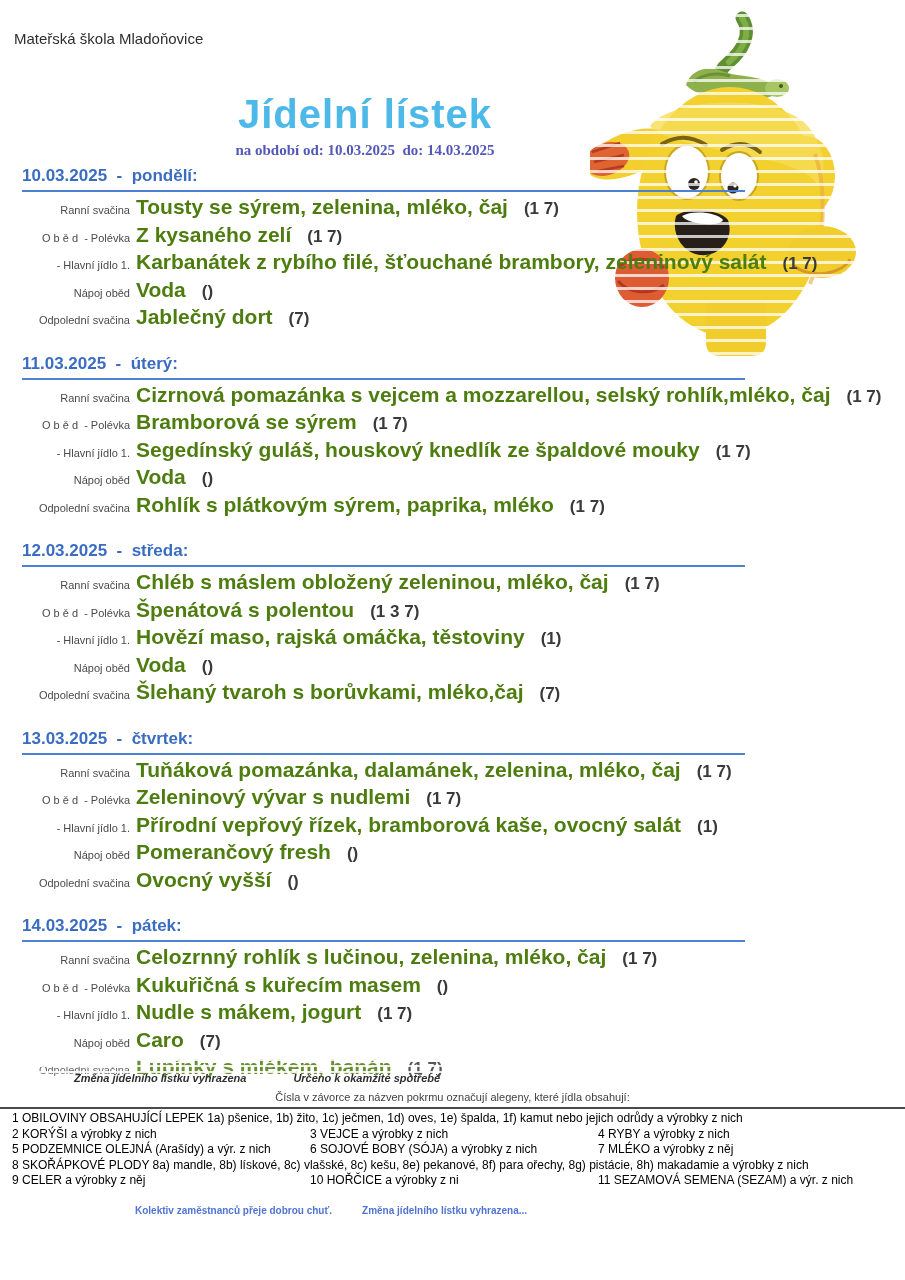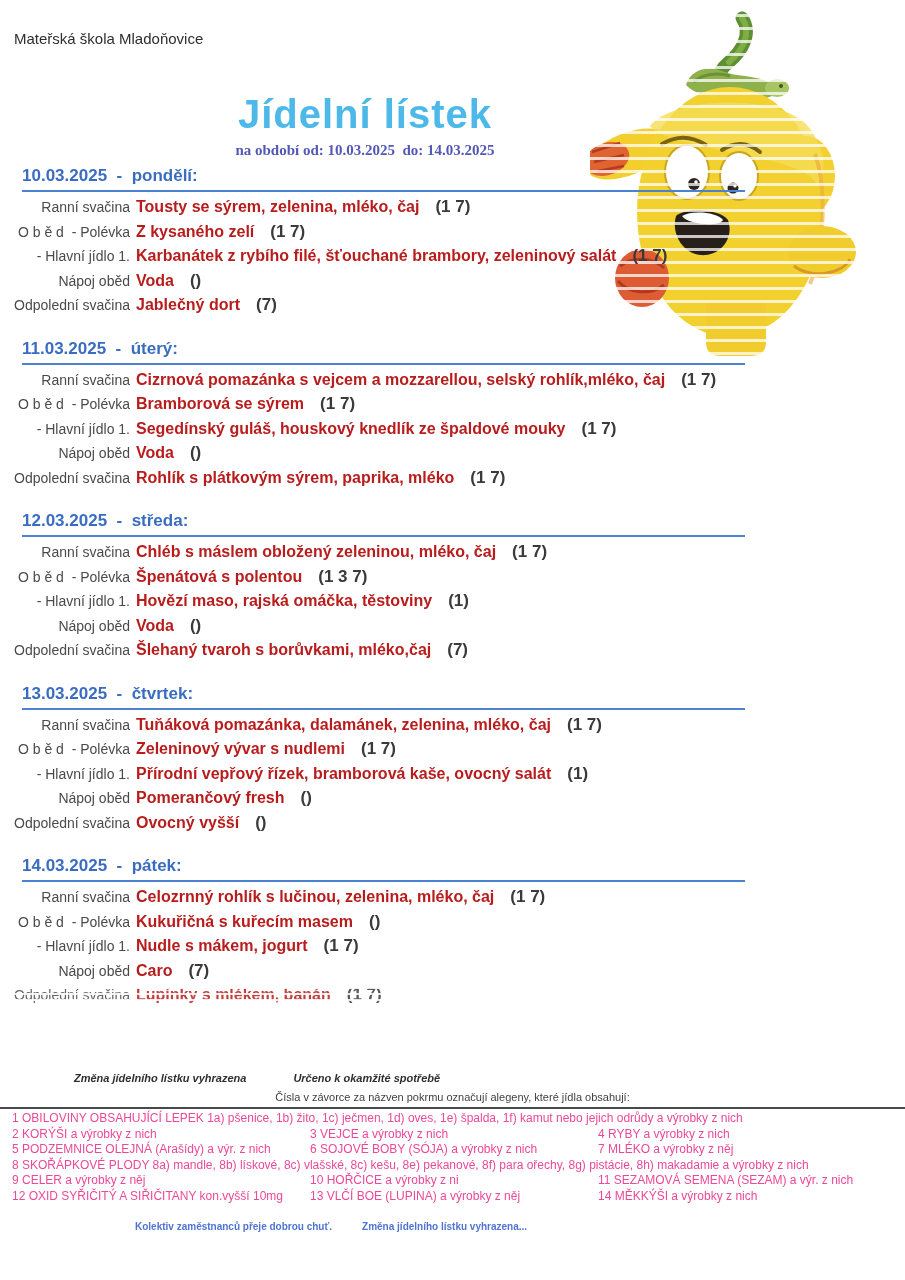--- a/index.html
+++ b/index.html
@@ -26,43 +26,43 @@
   .days { position:absolute; top:166px; left:0; width:905px; z-index:2; }
   .day { margin-bottom:21px; }
   .day-heading {
     margin:0 0 3px 22px; width:723px;
     font-size:17px; font-weight:bold; color:var(--c-day_heading);
     border-bottom:2px solid var(--c-rule); padding-bottom:4px; white-space:pre;
   }
   .row { display:flex; align-items:baseline; line-height:23.5px; }
   .lbl {
     flex:0 0 130px; width:130px; text-align:right; padding-right:6px;
-    font-size:14px; color:#4a4a4a; white-space:pre;
-  }
-  .meal { font-size:16px; font-weight:bold; color:#b91c1c; }
+    font-size:11px; color:#4a4a4a; white-space:pre;
+  }
+  .meal { font-size:21px; font-weight:bold; color:#4d7c0f; }
   .alg  { font-size:17px; font-weight:bold; color:#3a3a3a; margin-left:16px; white-space:pre; }
   
   .day:last-child .row:last-child { position:relative; opacity:.85; }
   .day:last-child .row:last-child::after {
     content:""; position:absolute; inset:0;
     background:repeating-linear-gradient(to bottom,
       rgba(255,255,255,0) 0 4px, rgba(255,255,255,.85) 4px 6px);
   }
 
   
   .footer { position:absolute; top:1072px; left:0; width:905px; z-index:2; }
   .notes-line {
     margin-left:74px; display:flex; gap:47px;
     font-size:11px; font-weight:bold; font-style:italic; color:#2f2f2f;
   }
   .allergen-intro { width:905px; text-align:center; font-size:11px; color:#3f3f3f; margin-top:7px; }
   .allergen-table { margin-top:4px; border-top:2px solid #4a4a4a; padding-top:2px; }
   .alg-row {
     display:grid; grid-template-columns:298px 288px 1fr;
-    padding-left:12px; font-size:12px; line-height:15.6px; color:#ec4899;
+    padding-left:12px; font-size:12px; line-height:15.6px; color:#000000;
   }
   .alg-row.wide { grid-template-columns:1fr; }
   .closing {
     margin-top:16px; margin-left:135px; display:flex; gap:30px;
     font-size:10px; font-weight:bold; color:var(--c-closing);
   }
 </style>
 </head>
 <body>
 
@@ -317,25 +317,20 @@
           <span>7 MLÉKO a výrobky z něj</span>
         </div>
         <div class="alg-row wide">
           <span>8 SKOŘÁPKOVÉ PLODY 8a) mandle, 8b) lískové, 8c) vlašské, 8c) kešu, 8e) pekanové, 8f) para ořechy, 8g) pistácie, 8h) makadamie a výrobky z nich</span>
         </div>
         <div class="alg-row">
           <span>9 CELER a výrobky z něj</span>
           <span>10 HOŘČICE a výrobky z ni</span>
           <span>11 SEZAMOVÁ SEMENA (SEZAM) a výr. z nich</span>
         </div>
-        <div class="alg-row">
-          <span>12 OXID SYŘIČITÝ A SIŘIČITANY kon.vyšší 10mg</span>
-          <span>13 VLČÍ BOE (LUPINA) a výrobky z něj</span>
-          <span>14 MĚKKÝŠI a výrobky z nich</span>
-        </div>
       </div>
     <div class="closing">
       <span>Kolektiv zaměstnanců přeje dobrou chuť.</span>
       <span>Změna jídelního lístku vyhrazena...</span>
     </div>
   </div>
 
 </div>
 
 </body></html>

